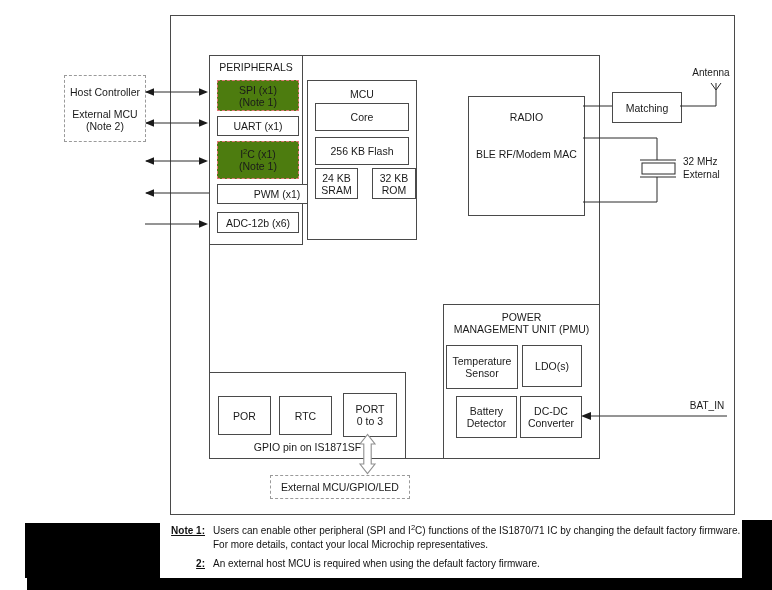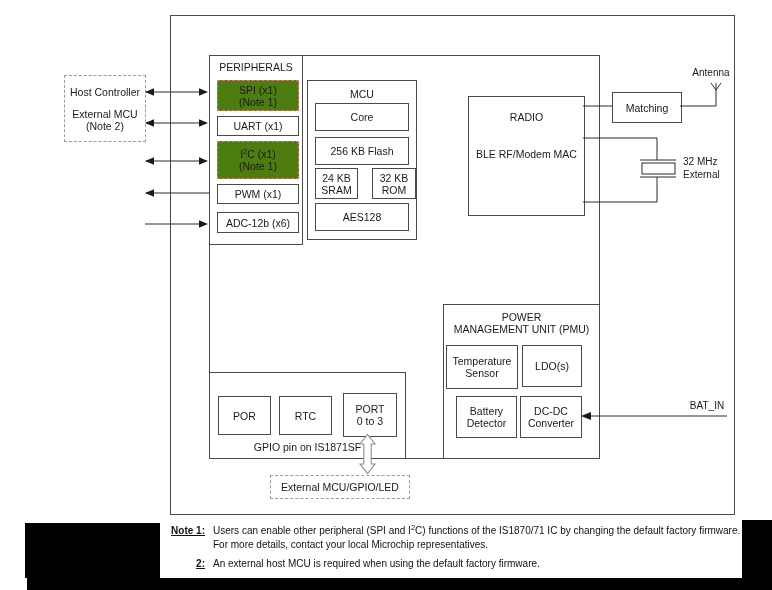--- a/index.html
+++ b/index.html
@@ -50,21 +50,21 @@
     <span>SPI (x1)</span>
     <span>(Note 1)</span>
   </div>
   <div class="box" style="left:217px; top:116px; width:80px; height:18px;">
     <span>UART (x1)</span>
   </div>
   <div class="box dashed-red" style="left: 217px; top: 141px; width: 80px; height: 36px; border-color: rgb(224, 120, 120);">
     <span><span>I</span><span class="sup">2</span><span>C (x1)</span></span>
     <span>(Note 1)</span>
   </div>
-  <div class="box" style="left:217px; top:184px; width:80px; height:18px;">
+  <div class="box" style="left:217px; top:184px; width:80px; height:18px;padding-left:19px;">
     <span>PWM (x1)</span>
   </div>
   <div class="box" style="left:217px; top:212px; width:80px; height:19px;">
     <span>ADC-12b (x6)</span>
   </div>
 
   <div class="block" style="left:307px; top:80px; width:108px; height:158px;">
     <div class="block-title" style="top:7px;">MCU</div>
   </div>
   <div class="box" style="left:315px; top:103px; width:92px; height:26px;">
@@ -73,23 +73,20 @@
   <div class="box" style="left:315px; top:137px; width:92px; height:26px;">
     <span>256 KB Flash</span>
   </div>
   <div class="box" style="left:315px; top:168px; width:41px; height:29px;">
     <span>24 KB</span>
     <span>SRAM</span>
   </div>
   <div class="box" style="left:364px; top:168px; width:42px; height:29px;margin-left:8px;">
     <span>32 KB</span>
     <span>ROM</span>
-  </div>
-  <div class="box" style="left:315px; top:203px; width:92px; height:26px;">
-    <span>AES128</span>
   </div>
 
   <div class="block" style="left:468px; top:96px; width:115px; height:118px;">
     <div class="block-title" style="top:14px;">RADIO</div>
     <div class="block-title" style="top:51px;">BLE RF/Modem MAC</div>
   </div>
 
   <div class="box" style="left:612px; top:92px; width:68px; height:29px;">
     <span>Matching</span>
   </div>

